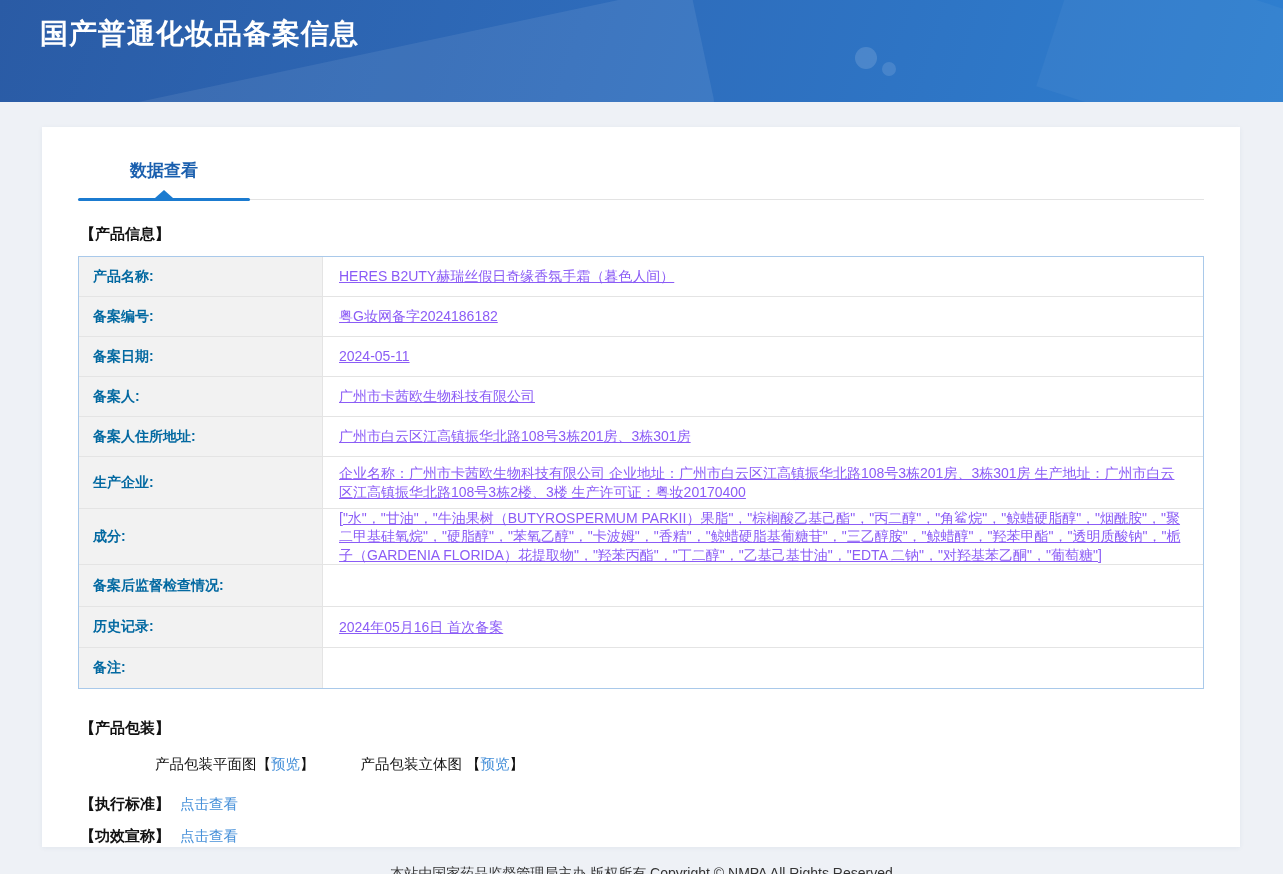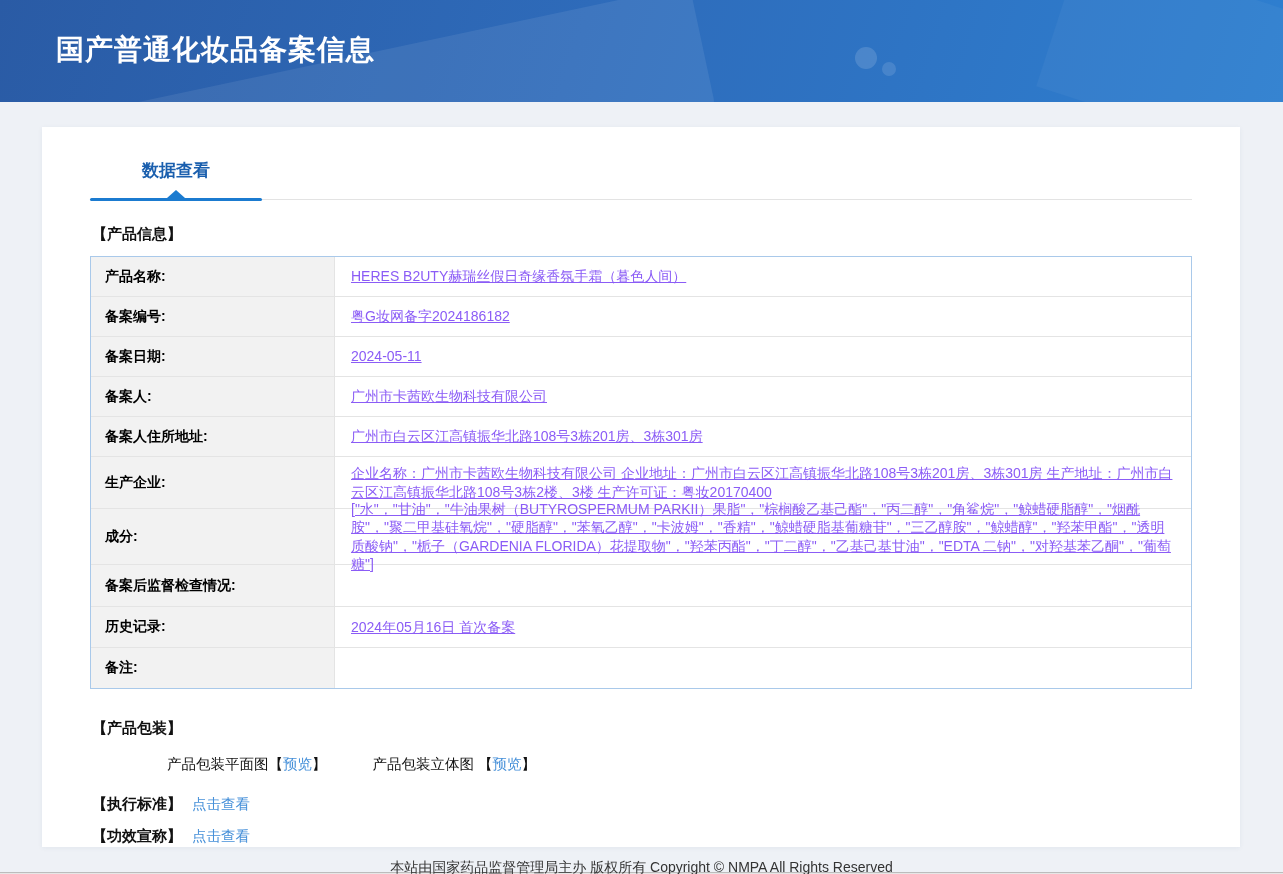--- a/index.html
+++ b/index.html
@@ -10,21 +10,21 @@
     font-family: "Liberation Sans", "DejaVu Sans", sans-serif;
     color: #333;
   }
 
   
   .banner {
     position: relative; height: 102px; overflow: hidden;
     background: linear-gradient(108deg, #2a5ba5 0%, #2e6bba 45%, #2e7fd0 100%);
   }
   .banner-title {
-    margin: 16px; padding: 15px 0 0 40px;
+    margin: 0; padding: 15px 0 0 40px;
     font-size: 28px; font-weight: bold; color: #ffffff; letter-spacing: 1px;
   }
   .deco-band {
     position: absolute; left: 70px; bottom: -78px; width: 640px; height: 130px;
     background: rgba(255,255,255,0.08); transform: rotate(-12deg); border-radius: 14px;
   }
   .deco-band2 {
     position: absolute; right: -30px; top: -20px; width: 260px; height: 150px;
     background: rgba(255,255,255,0.04); transform: rotate(18deg);
   }
@@ -32,22 +32,22 @@
     position: absolute; left: 855px; top: 47px; width: 22px; height: 22px;
     border-radius: 50%; background: rgba(255,255,255,0.14);
   }
   .deco-dot2 {
     position: absolute; left: 882px; top: 62px; width: 14px; height: 14px;
     border-radius: 50%; background: rgba(255,255,255,0.12);
   }
 
   
   .card {
-    width: 1198px; height: 720px; margin: 25px 43px 4px 42px;
-    background: #ffffff; padding: 0 48px;
+    width: 1198px; height: 720px; margin: 25px 43px 10px 42px;
+    background: #ffffff; padding: 0 36px;
     box-shadow: 0 1px 5px rgba(30,60,110,0.06);
   }
 
   
   .tabbar { padding-top: 32px; border-bottom: 1px solid #e3e3e3; }
   .tab {
     display: inline-block; position: relative; width: 172px; text-align: center;
     padding-bottom: 17px; font-size: 17px; font-weight: bold; color: #1a5fae;
     cursor: pointer;
   }
@@ -70,21 +70,21 @@
 
   
   .info-table { border: 1px solid #a9c9ea; background: #fff; }
   .row { display: flex; border-bottom: 1px solid #e4e4e4; }
   .row:last-child { border-bottom: none; }
   .cell-label {
     width: 244px; flex: 0 0 244px;
     background: #f2f2f2; border-right: 1px solid #e4e4e4;
     padding: 0 10px 0 14px;
     display: flex; align-items: center;
-    font-size: 14px; font-weight: bold; color: #000000;
+    font-size: 14px; font-weight: bold; color: #0369a1;
   }
   .cell-value {
     flex: 1; padding: 4px 16px;
     display: flex; align-items: center;
     font-size: 14px; color: #8b5cf6; line-height: 18.5px; text-decoration: underline;
   }
   .h40 { height: 40px; } .h52 { height: 52px; justify-content: center; } .h56 { height: 56px; }
   .h42 { height: 42px; justify-content: flex-end; } .h41 { height: 41px; }
 
   

